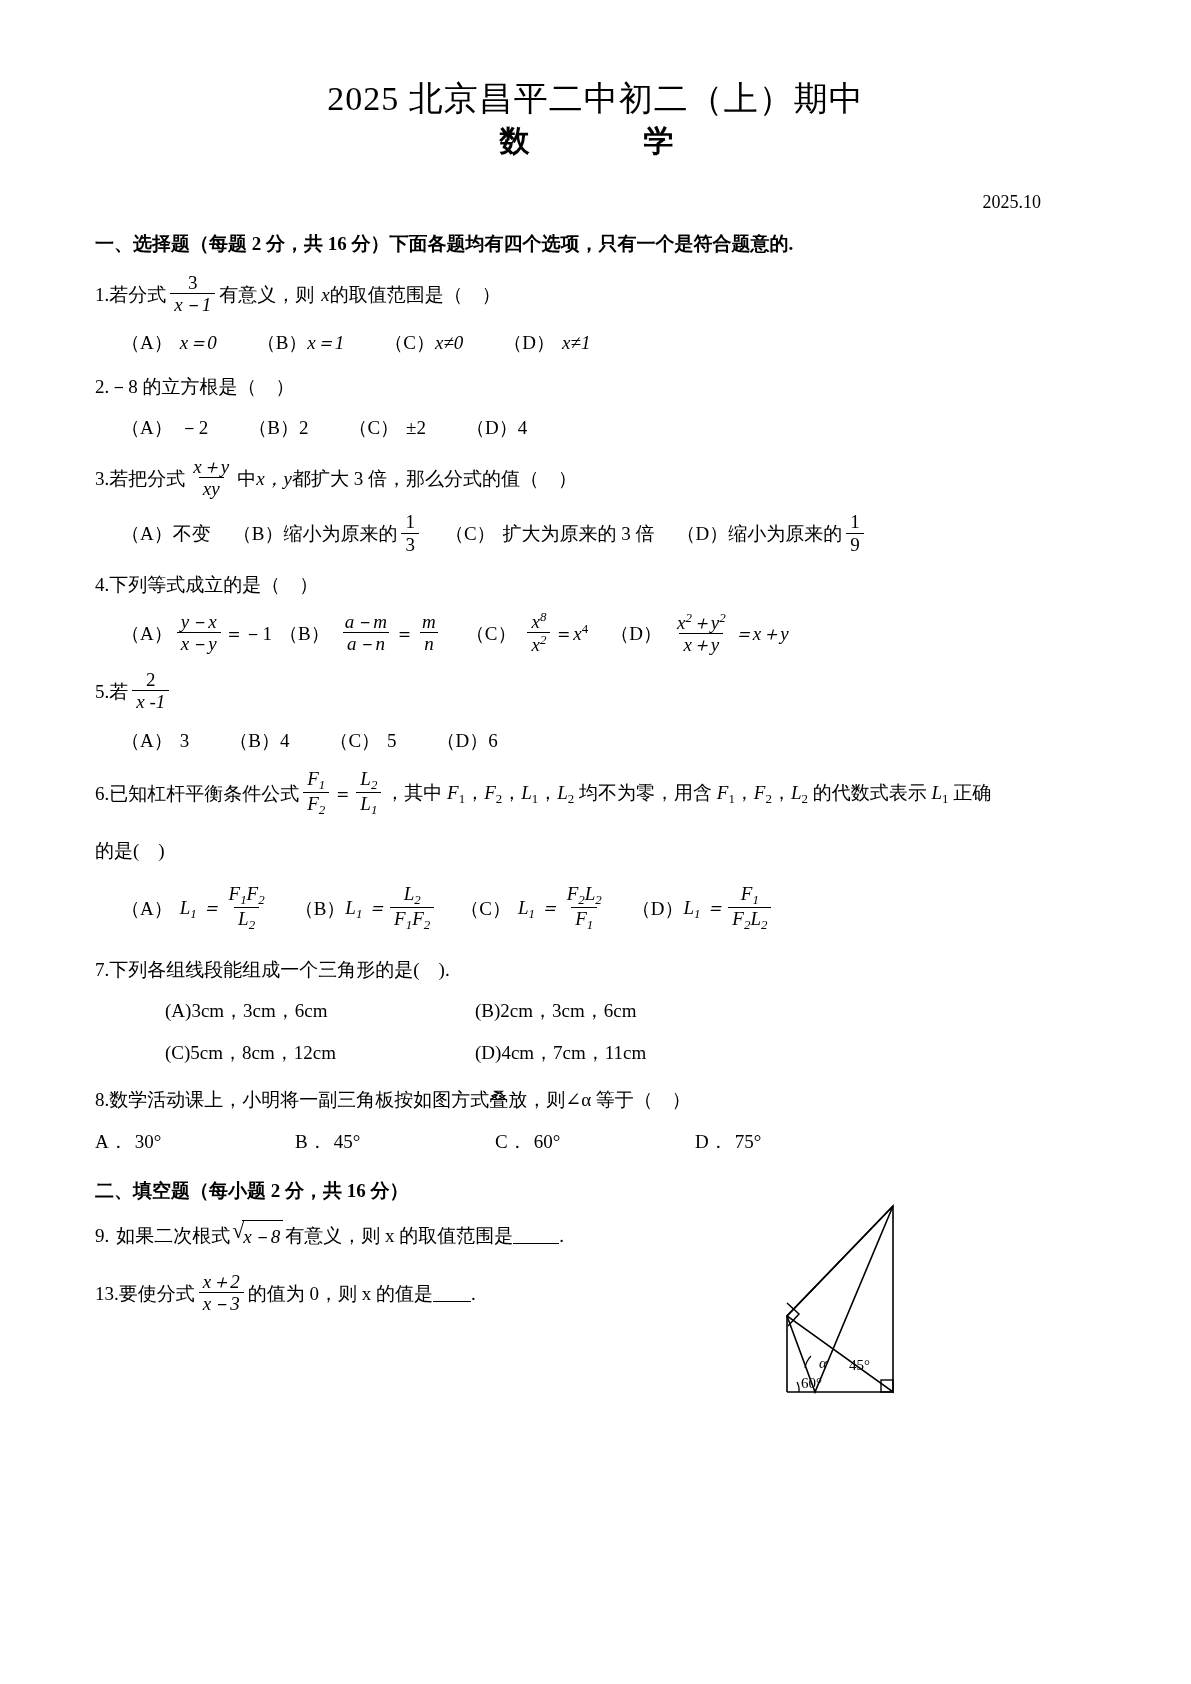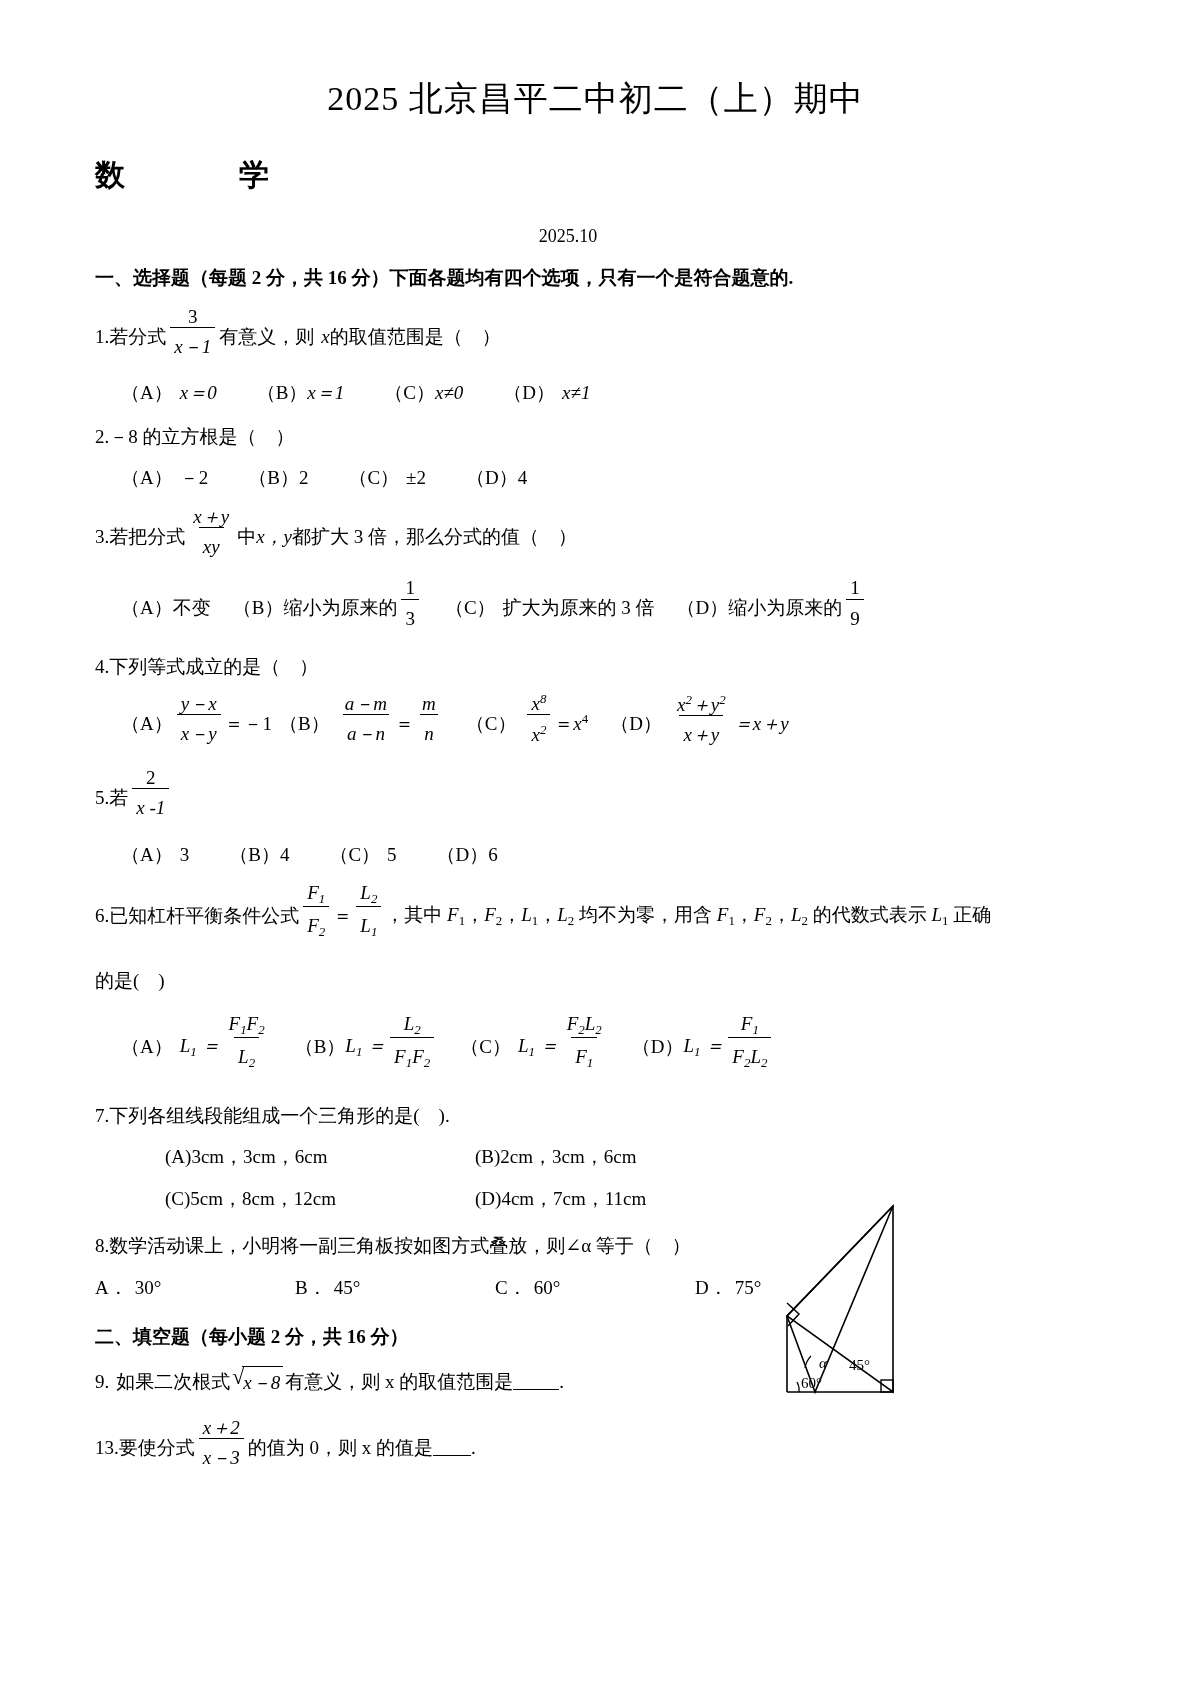--- a/index.html
+++ b/index.html
@@ -26,28 +26,27 @@
   
   .doc-title {
     text-align: center;
     font-size: 34px;
     font-weight: normal;
     letter-spacing: 1px;
     margin-top: 78px;
     line-height: 1.25;
   }
   .doc-subtitle {
-    text-align: left;
+    text-align: center;
     font-size: 30px;
     font-weight: bold;
     letter-spacing: 18px;
-    margin-top: 34px;
   }
   .doc-date {
-    text-align: center;
+    text-align: right;
     font-size: 18px;
     margin-top: 30px;
     padding-right: 55px;
   }
 
   
   .section-head {
     font-size: 19px;
     font-weight: bold;
     margin-top: 16px;
@@ -89,21 +88,21 @@
     align-items: center;
     vertical-align: middle;
     margin: 0 4px;
     font-size: 19px;
     line-height: 1.12;
     position: relative;
     top: -1px;
   }
   .frac .num { padding: 0 4px; }
   .frac .den {
-    padding: 8px 4px;
+    padding: 0 4px;
     border-top: 1.3px solid #000;
   }
   .frac.small { font-size: 19px; }
 
   sub { font-size: 0.68em; vertical-align: -0.28em; }
   sup { font-size: 0.68em; vertical-align: 0.52em; }
 
   
   .radical {
     display: inline-flex;

